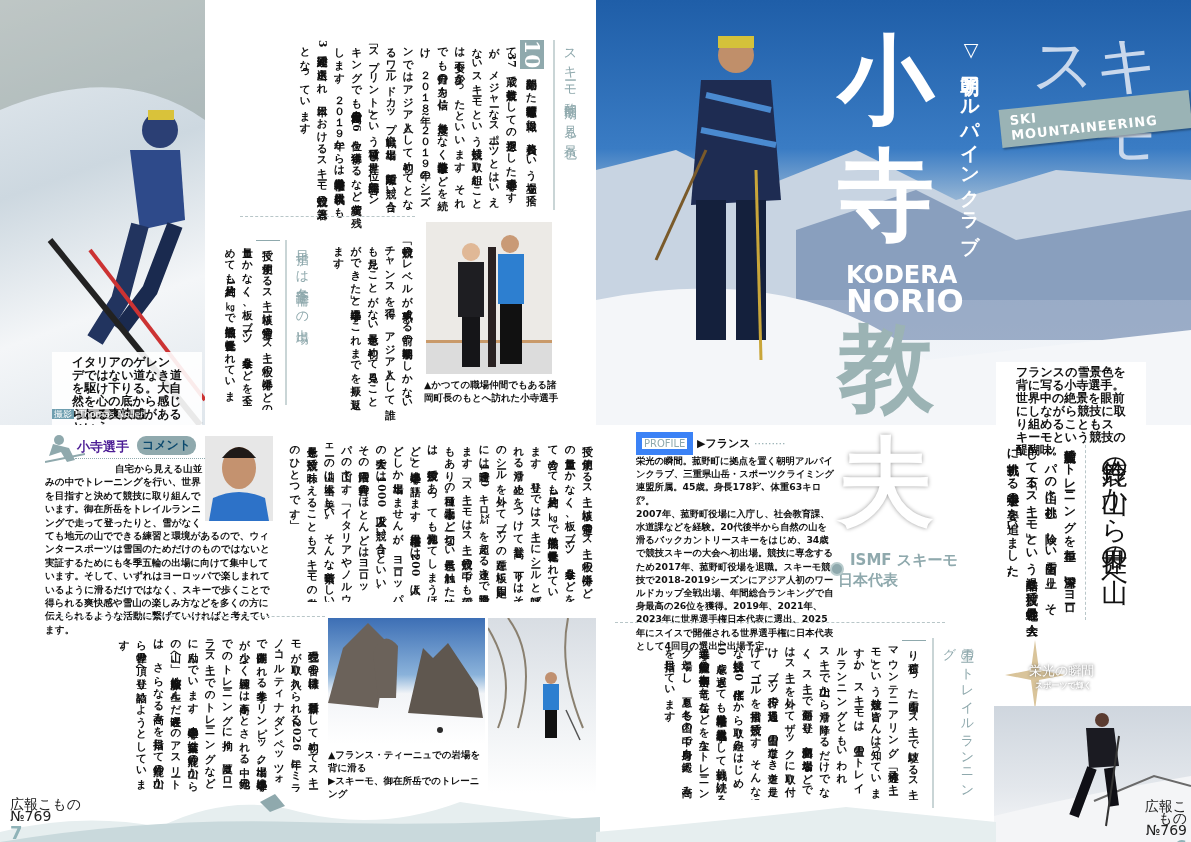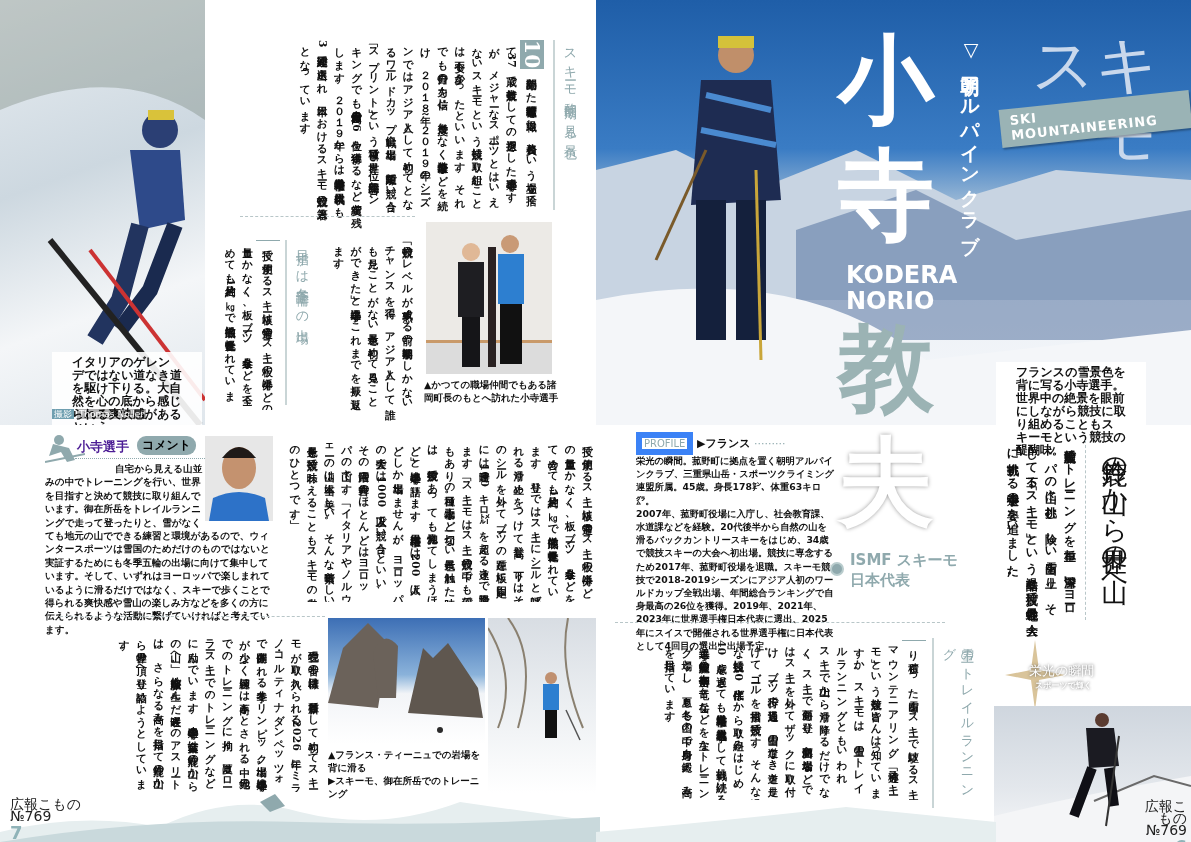--- a/index.html
+++ b/index.html
@@ -71,21 +71,21 @@
 <div class="abs caption" style="left:424px;top:378px;width:135px">▲かつての職場仲間でもある諸岡町長のもとへ訪れた小寺選手</div>
 
 <div class="abs" style="left:45px;top:434px;width:235px;height:165px">
   <div style="position:absolute;left:0;top:0;width:180px;height:30px">
     <svg width="40" height="30" style="position:absolute;left:0;top:0">
       <circle cx="14" cy="6" r="5" fill="#8fa9ad"></circle>
       <path d="M8 10 L24 14 L30 26 L22 28 L16 18 L4 22 Z" fill="#8fa9ad"></path>
       <path d="M0 28 L40 20" stroke="#8fa9ad" stroke-width="2"></path>
     </svg>
     <span style="position:absolute;left:32px;top:4px;color:#4c1d95;font-weight:bold;font-size:13px">小寺選手</span>
-    <span style="position:absolute;left:92px;top:2px;background:#8fa9ad;color:#000000;font-weight:bold;font-size:12px;padding:1px 5px;border-radius:9px">コメント</span>
+    <span style="position:absolute;left:92px;top:2px;background:#8fa9ad;color:#0c4a6e;font-weight:bold;font-size:12px;padding:1px 5px;border-radius:9px">コメント</span>
     <div style="position:absolute;left:30px;top:24px;width:150px;border-top:1px dotted #8fa9ad"></div>
   </div>
   <div class="abs" style="left:160px;top:2px;width:68px;height:85px;background:#e7e7e7;overflow:hidden">
     <svg width="68" height="85">
       <ellipse cx="34" cy="32" rx="17" ry="21" fill="#c4926f"></ellipse>
       <path d="M17 22 Q34 0 51 22" fill="#1f1a18"></path>
       <path d="M4 85 L8 62 Q34 50 60 62 L64 85 Z" fill="#2d72c8"></path>
     </svg>
   </div>
   <div style="position:absolute;left:0;top:28px;width:232px;font-size:9.6px;line-height:13.4px;font-weight:bold">
@@ -148,21 +148,21 @@
     <rect x="100" y="200" width="30" height="140" fill="#14203c"></rect>
     <rect x="140" y="200" width="30" height="140" fill="#14203c"></rect>
     <path d="M60 260 L110 150" stroke="#7a5a2a" stroke-width="3"></path>
     <path d="M165 360 L160 170" stroke="#c9a63a" stroke-width="3"></path>
   </svg>
 </div>
 
 <div class="abs" style="left:838px;top:30px;font-size:96px;font-weight:bold;color:#fff;line-height:100px">小</div>
 <div class="abs" style="left:838px;top:145px;font-size:96px;font-weight:bold;color:#fff;line-height:100px">寺</div>
 <div class="abs" style="left:846px;top:262px;font-size:24px;font-weight:bold;color:#fff;line-height:26px">KODERA</div>
-<div class="abs" style="left:846px;top:288px;font-size:24px;font-weight:bold;color:#fff;line-height:26px">NORIO</div>
+<div class="abs" style="left:846px;top:288px;font-size:32px;font-weight:bold;color:#fff;line-height:26px">NORIO</div>
 <div class="abs" style="left:838px;top:318px;font-size:96px;font-weight:bold;color:#9bb3b4;line-height:100px">教</div>
 <div class="abs" style="left:838px;top:432px;font-size:96px;font-weight:bold;color:#fff;line-height:100px;text-shadow:0 0 4px #999">夫</div>
 
 <div class="abs vt" style="left:958px;top:38px;font-size:19px;font-weight:bold;color:#fff;letter-spacing:1px">▽朝明アルパインクラブ</div>
 
 <div class="abs vt" style="left:1032px;top:30px;font-size:62px;color:#c9d8ec;font-family:'DejaVu Serif','Liberation Serif',serif;writing-mode:horizontal-tb;width:160px;line-height:70px;word-break:break-all">スキーモ</div>
 
 <div class="abs" style="left:1000px;top:100px;background:#9ab3b5;color:#fff;font-size:13px;font-weight:bold;padding:4px 10px;transform:rotate(-6deg);letter-spacing:1px;box-shadow:1px 2px 2px rgba(0,0,0,0.3)">SKI MOUNTAINEERING</div>
 
 <div class="abs note" style="left:996px;top:362px;width:150px;background:rgba(255,255,255,0.93)">フランスの雪景色を背に写る小寺選手。世界中の絶景を眼前にしながら競技に取り組めることもスキーモという競技の醍醐味。</div>
@@ -173,21 +173,21 @@
     <span style="color:#111;font-weight:bold">▶フランス</span>
     <span style="color:#8fa9ad">·········</span>
   </div>
   <div style="font-size:9.3px;line-height:13.2px;font-weight:bold">栄光の瞬間。菰野町に拠点を置く朝明アルパインクラブ、三重県山岳・スポーツクライミング連盟所属。45歳。身長178㌢、体重63キロ㌘。</div>
   <div style="font-size:9.3px;line-height:13.2px;font-weight:bold">2007年、菰野町役場に入庁し、社会教育課、水道課などを経験。20代後半から自然の山を滑るバックカントリースキーをはじめ、34歳で競技スキーの大会へ初出場。競技に専念するため2017年、菰野町役場を退職。スキーモ競技で2018-2019シーズンにアジア人初のワールドカップ全戦出場、年間総合ランキングで自身最高の26位を獲得。2019年、2021年、2023年に世界選手権日本代表に選出、2025年にスイスで開催される世界選手権に日本代表として4回目の選出、出場予定。</div>
 </div>
 
 <div class="abs" style="left:830px;top:550px;width:140px">
   <span style="position:absolute;left:0;top:12px;width:14px;height:14px;border-radius:50%;background:#8fa9ad;border:2px solid #b9cccd"></span>
   <div style="margin-left:20px;color:#8fa9ad;font-weight:bold;font-size:15px;line-height:20px">ISMF スキーモ</div>
-  <div style="margin-left:20px;color:#8fa9ad;font-weight:bold;font-size:15px;line-height:20px">日本代表</div>
+  <div style="margin-left:8px;color:#8fa9ad;font-weight:bold;font-size:15px;line-height:20px">日本代表</div>
 </div>
 
 <div class="abs body-v" style="left:990px;top:440px;width:96px;height:180px;font-size:12px;line-height:19px;border-right:1px dashed #b8c6c8;padding-right:6px">鈴鹿山脈でトレーニングを重ね、雪深いヨーロッパの山々に挑む。険しい雪山を上り、そして下る「スキーモ」という過酷な競技で世界各地の大会に挑戦する小寺選手の姿を追いました。</div>
 <div class="abs vt" style="left:1100px;top:440px;font-family:'DejaVu Serif','Liberation Serif',serif;font-size:26px;line-height:30px;color:#111;height:280px">鈴鹿の山から世界の山へ</div>
 
 <div class="abs dash" style="left:615px;top:622px;width:330px"></div>
 
 <div class="abs head-v" style="left:932px;top:638px;height:170px">雪上のトレイルランニング</div>
 
 <div class="abs body-v" style="left:636px;top:640px;width:290px;height:160px;overflow:hidden">

